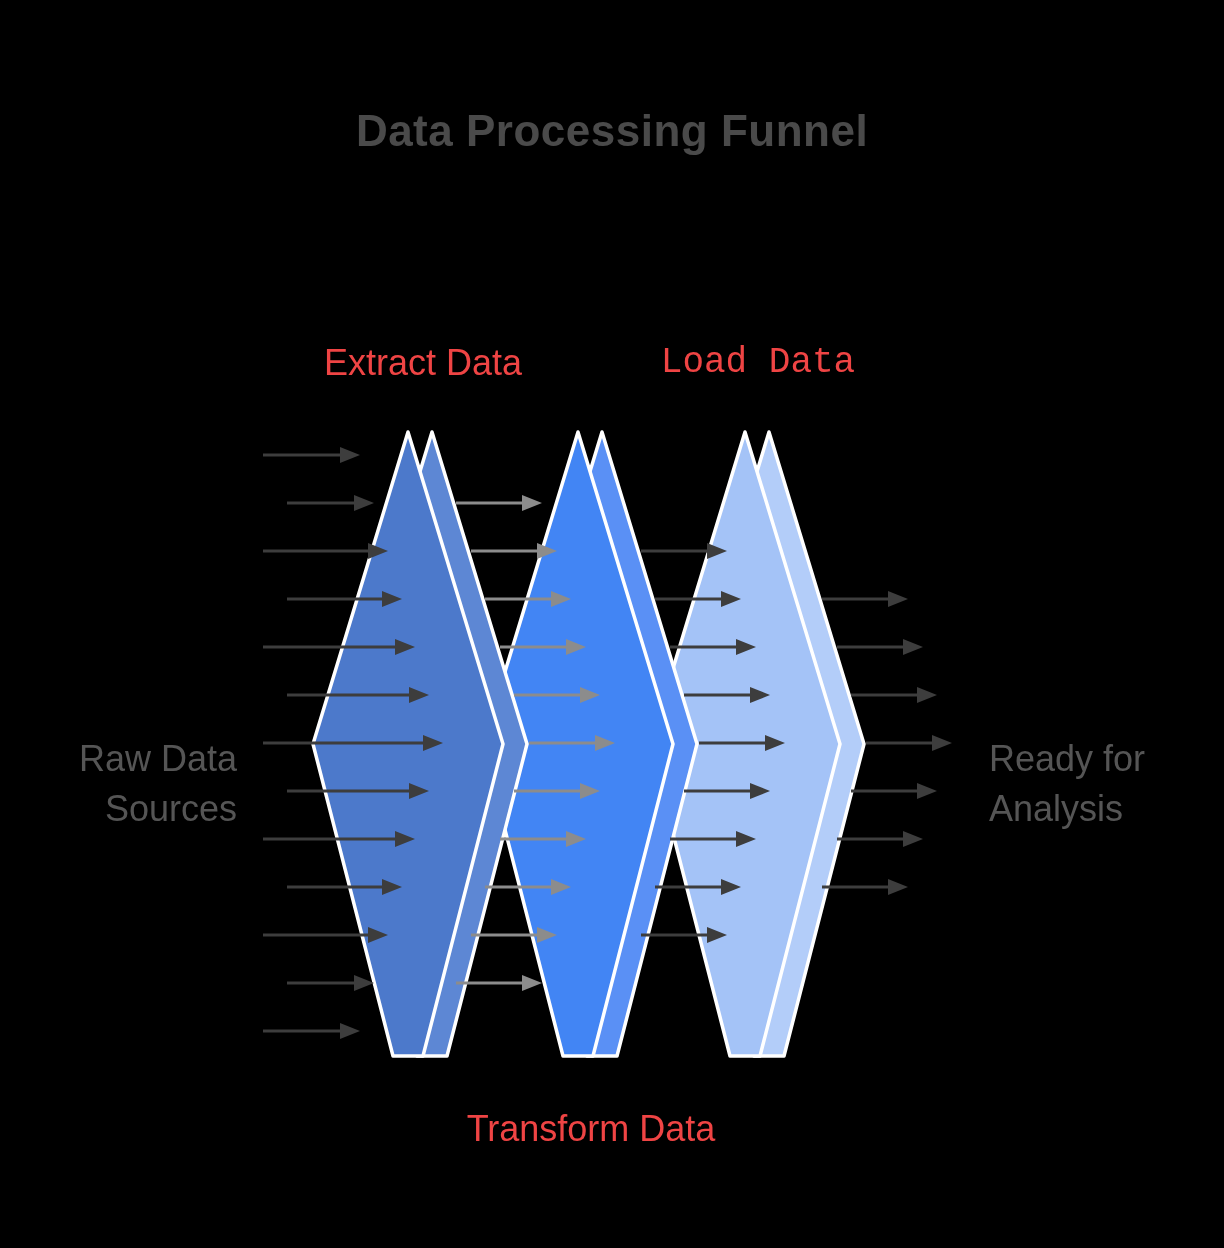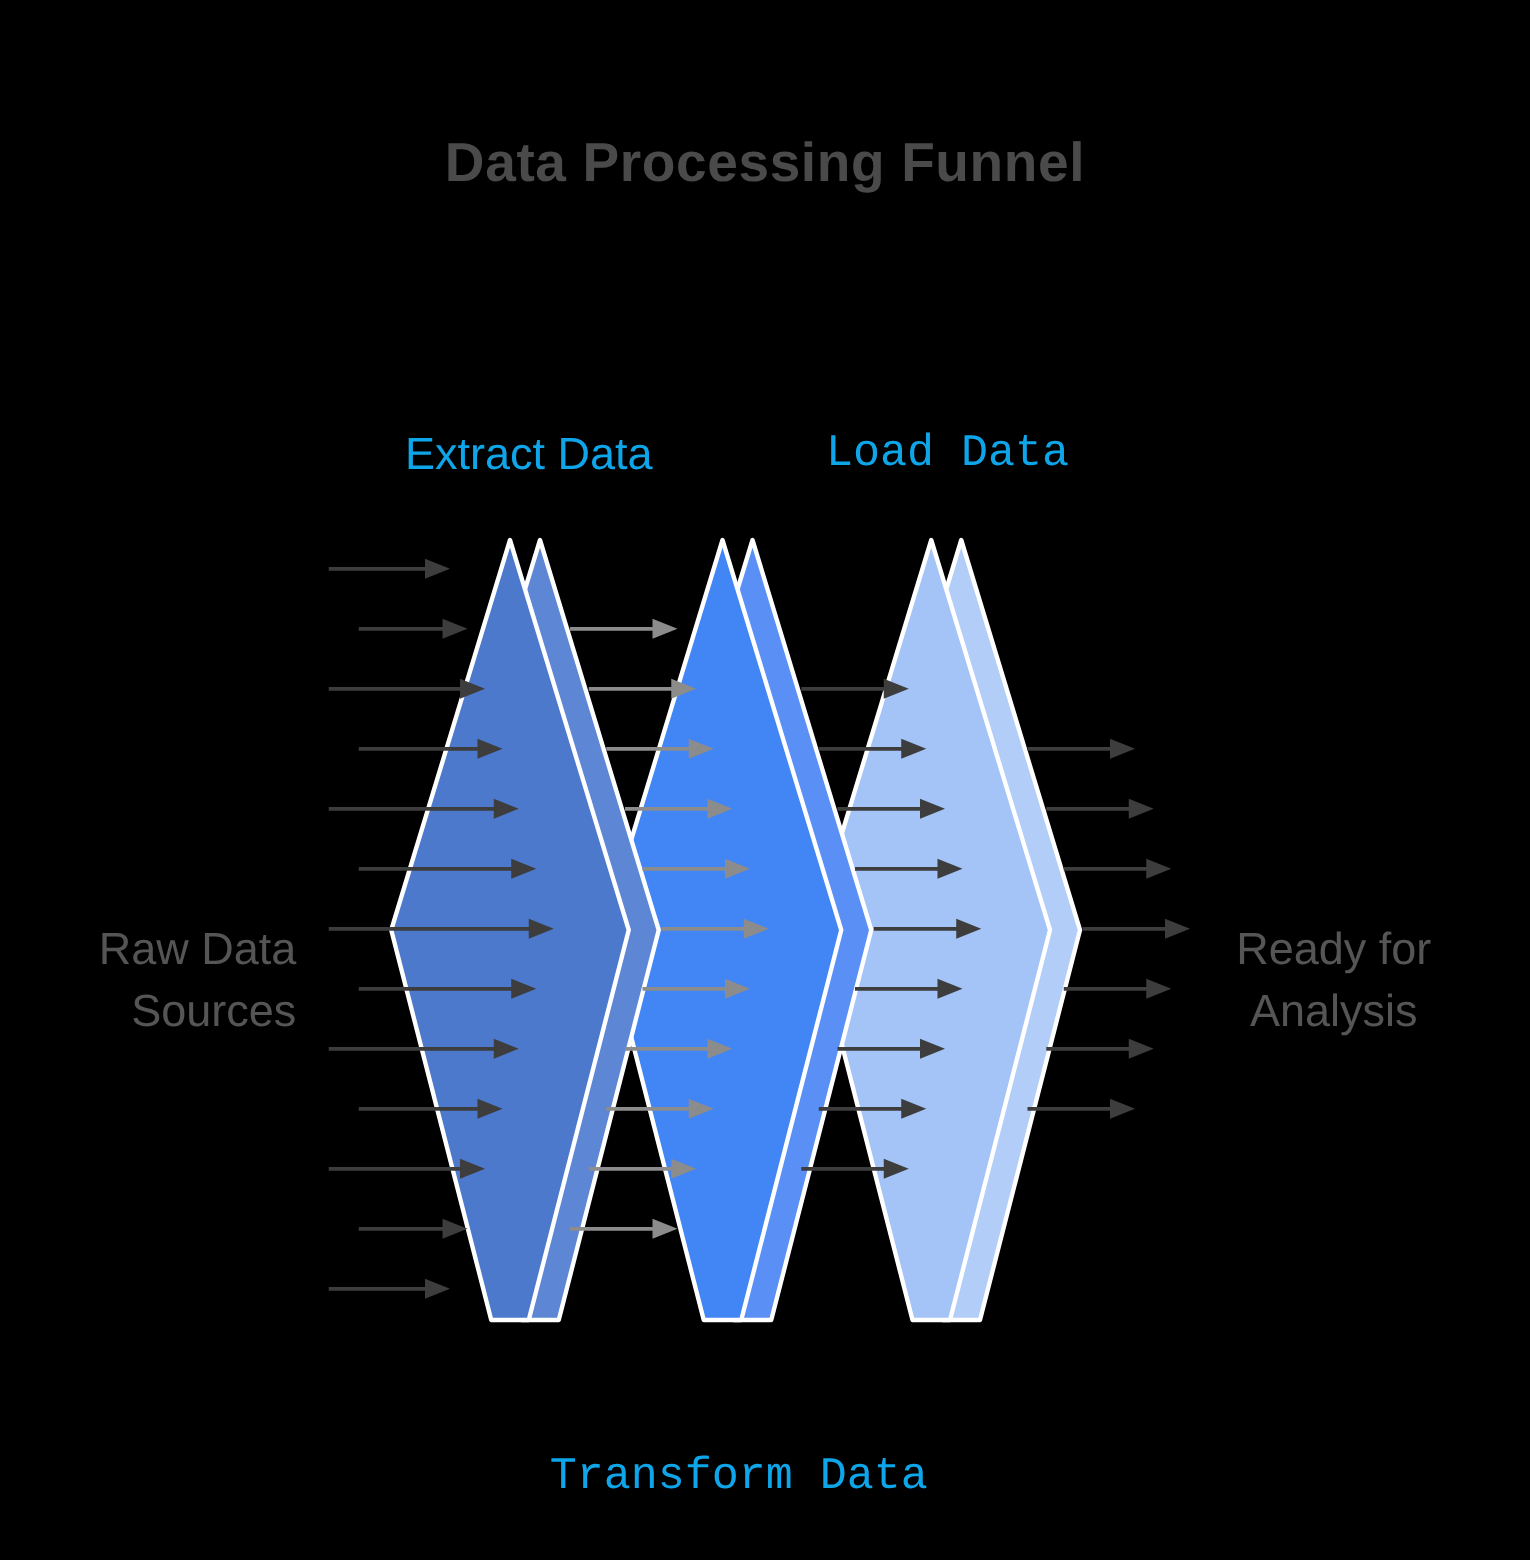--- a/index.html
+++ b/index.html
@@ -26,36 +26,36 @@
     font-size: 44px;
     font-weight: 700;
     color: #4a4a4a;
     letter-spacing: 0.5px;
   }
   .stage-label {
     position: absolute;
     transform: translateX(-50%);
     font-size: 36px;
     font-weight: 400;
-    color: #0ea5e9;
+    color: #ef4444;
     white-space: nowrap;
   }
   .stage-label.extract { left: 423px; top: 342px; }
   .stage-label.load    { left: 758px; top: 342px; font-family: Liberation Mono, monospace; }
-  .stage-label.transform { left: 591px; top: 1160px; font-family: Liberation Mono, monospace; }
+  .stage-label.transform { left: 591px; top: 1108px; }
   .side-label {
     position: absolute;
     font-size: 36px;
     color: #555555;
     line-height: 50px;
     white-space: pre-line;
     margin-top: 36px;
   }
   .side-label.raw   { right: 987px; top: 698px; text-align: right; }
-  .side-label.ready { left: 989px;  top: 698px; text-align: center; }
+  .side-label.ready { left: 989px;  top: 698px; text-align: left; }
   svg.funnel { position: absolute; left: 0; top: 0; }
 </style>
 </head>
 <body>
 
 <div class="canvas">
 
   <div class="title">Data Processing Funnel</div>
 
   <div class="stage-label extract">Extract Data</div>

